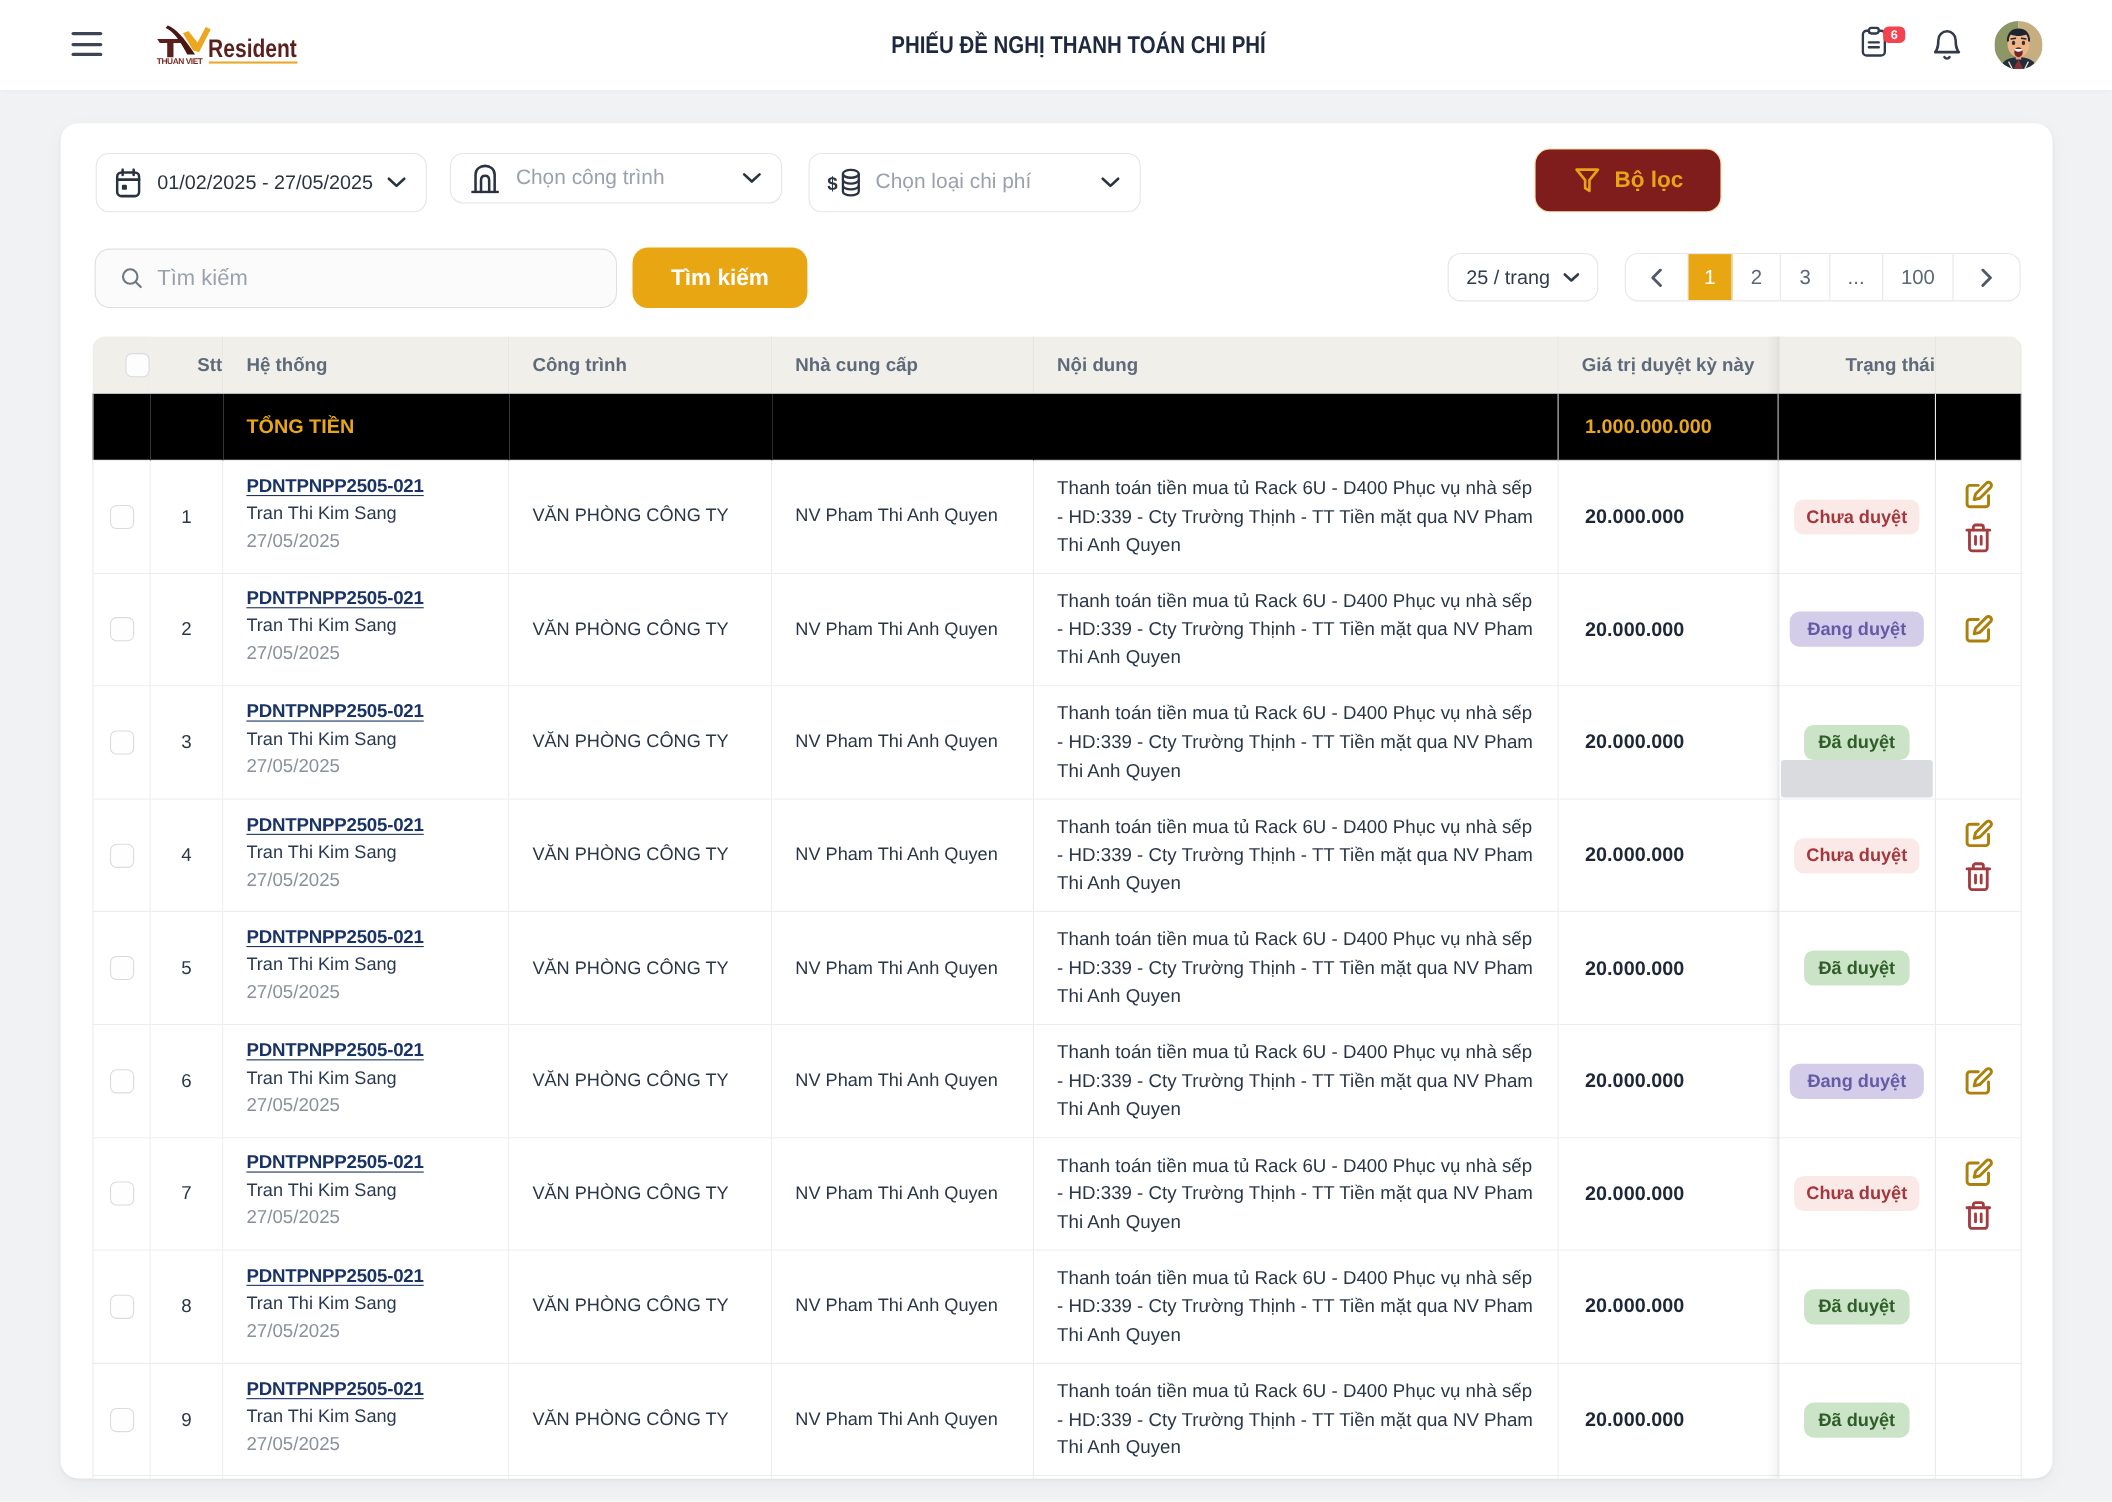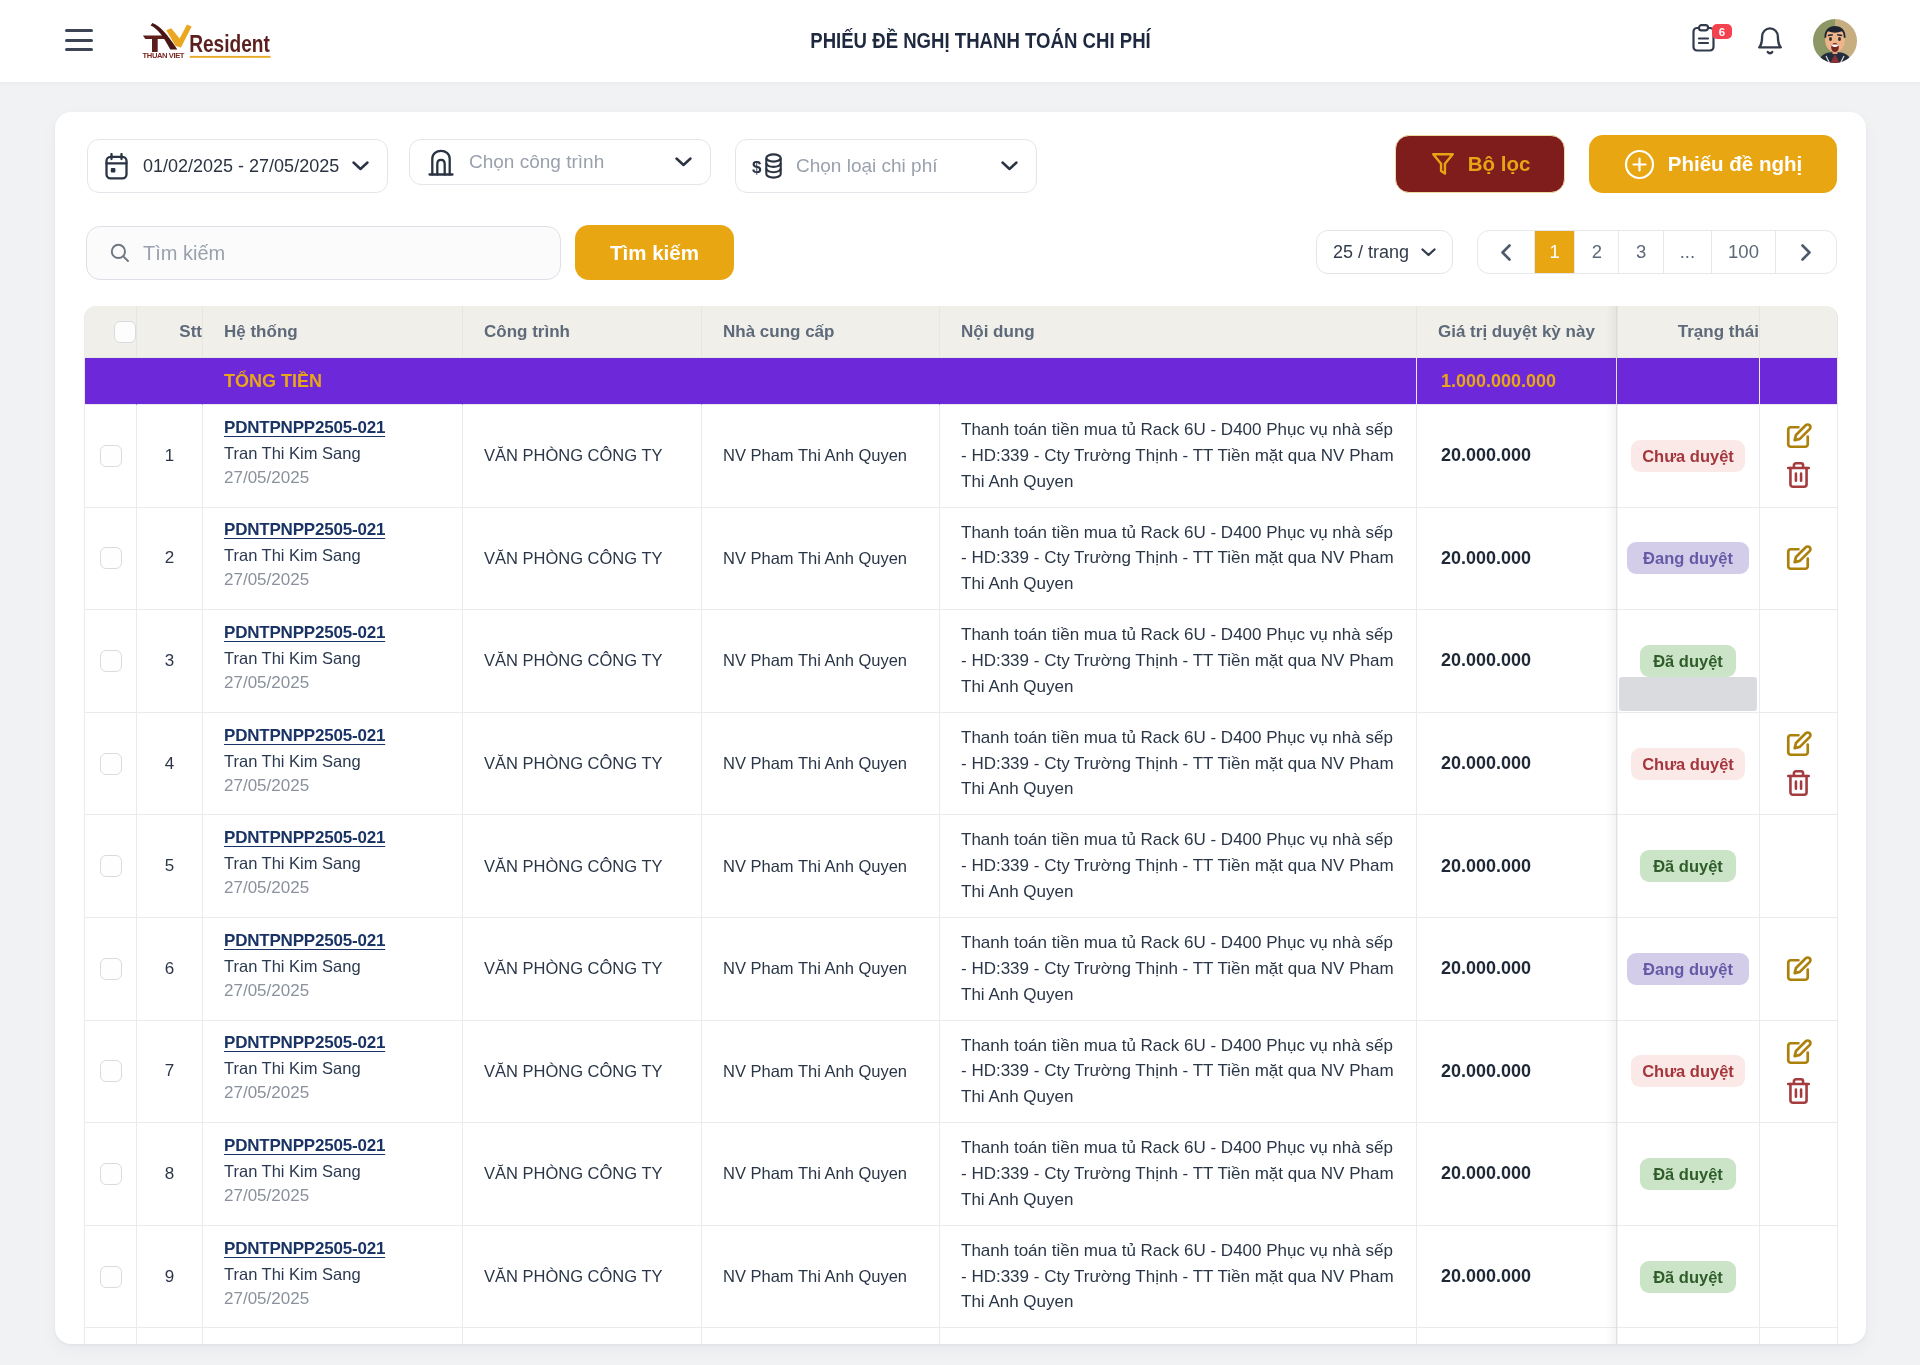--- a/index.html
+++ b/index.html
@@ -50,21 +50,21 @@
   col.c1{width:53px;} col.c2{width:66px;} col.c3{width:260px;} col.c4{width:239px;} col.c5{width:238px;} col.c6{width:477px;} col.c7{width:200px;} col.c8{width:143px;} col.c9{width:78px;}
   th, td { border-right:1px solid #e9ebee; border-bottom:1px solid #e9ebee; vertical-align:middle; }
   th:first-child, td:first-child { border-left:1px solid #e9ebee; }
   thead th { border-bottom:1px solid #e7e7e2; border-right:1px solid #e7e7e2; }
   thead th:first-child { border-top-left-radius:12px; }
   thead th:last-child { border-top-right-radius:12px; }
   thead th { background:#f0efe9; height:52px; font-size:17px; font-weight:700; color:#5e6a7a; text-align:left; padding:0 10px 0 21px; border-color:#e7e7e2; }
   thead th.cb, thead th.stt { text-align:right; padding:0; }
   thead th.status { text-align:right; padding:0; }
   thead th.acts { padding:0; }
-  tr.total td { background:#6d28d9; height:47px; font-size:18px; font-weight:700; color:#e9a717; padding:0 10px 0 21px; }
+  tr.total td { background:#000000; height:61px; font-size:18px; font-weight:700; color:#e9a717; padding:0 10px 0 21px; }
   tr.total td:nth-child(-n+5) { border-right-color:transparent; }
   tbody tr.row { height:102.6px; }
   tbody td { background:#fff; padding:0 20px 0 21px; font-size:16.5px; color:#2a3647; }
   td.cb, td.stt { text-align:center; padding:0; }
   td.stt { font-size:17px; color:#2c3648; }
   .ckb { display:inline-block; width:22px; height:22px; border:1.5px solid #d8dbe0; border-radius:6px; background:#fefefe; vertical-align:middle; }
   td.sys { padding-bottom:6px; }
   .sys a { color:#1a3365; font-weight:700; font-size:17px; letter-spacing:-0.2px; text-decoration:underline; text-underline-offset:3px; }
   .sys .nm { color:#2a3950; font-size:16.5px; margin-top:6px; }
   .sys .dt { color:#8a919c; font-size:17px; margin-top:5px; }
@@ -174,27 +174,20 @@
     <svg class="chev" width="17" height="10" viewBox="0 0 17 10" fill="none" stroke="#2a3342" stroke-width="2.4" stroke-linecap="round" stroke-linejoin="round">
         <path d="M1.5 1.5 L8.5 8 L15.5 1.5"></path>
       </svg>
   </div>
 
   <div class="btn-filter">
     <svg width="26" height="26" viewBox="0 0 24 24" fill="none" stroke="#e7a414" stroke-width="2.2" stroke-linecap="round" stroke-linejoin="round">
         <path d="M21 3H3l7.2 8.7v6.8l3.6 2.3v-9.1z"></path>
       </svg>
     <span>Bộ lọc</span>
-  </div>
-  <div class="btn-new">
-    <svg width="31" height="31" viewBox="0 0 31 31" fill="none" stroke="#ffffff" stroke-width="2.2" stroke-linecap="round">
-        <circle cx="15.5" cy="15.5" r="13.5"></circle>
-        <path d="M15.5 9.5v12M9.5 15.5h12"></path>
-      </svg>
-    <span>Phiếu đề nghị</span>
   </div>
 
   <div class="ctl inp-search">
     <svg width="20" height="20" viewBox="0 0 20 20" fill="none" stroke="#6e7682" stroke-width="1.9" stroke-linecap="round">
         <circle cx="8.4" cy="8.4" r="6.6"></circle>
         <path d="M13.3 13.3 L18 18"></path>
       </svg>
     <span class="ph" style="font-size:20px;">Tìm kiếm</span>
   </div>
   <div class="btn-search">Tìm kiếm</div>

